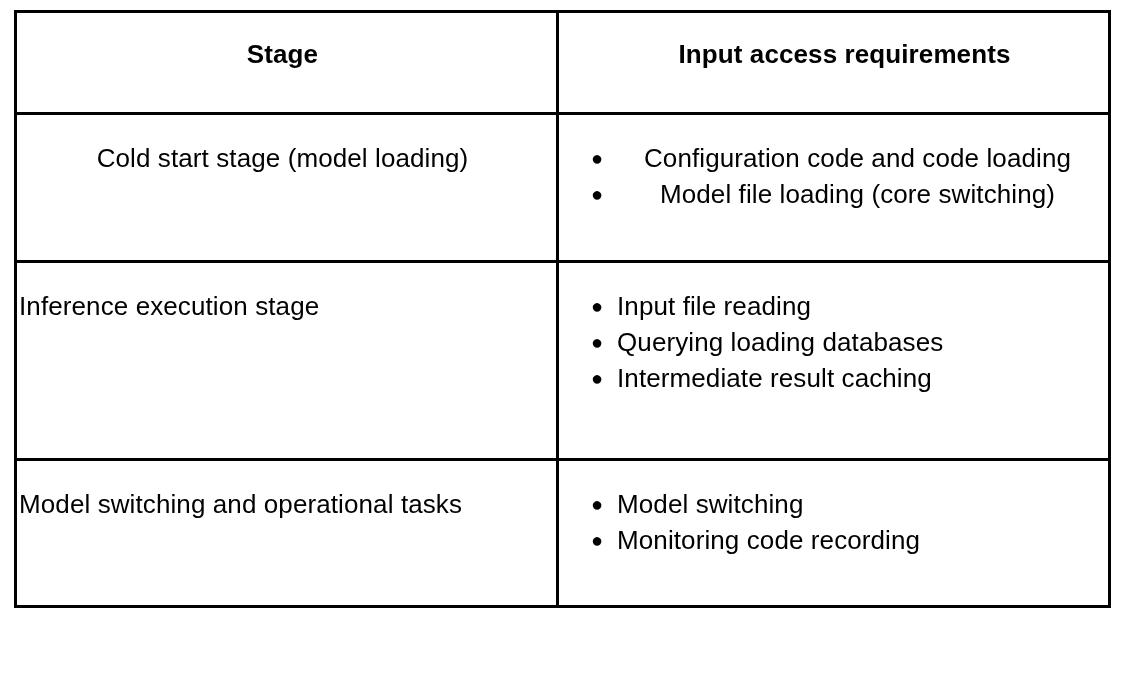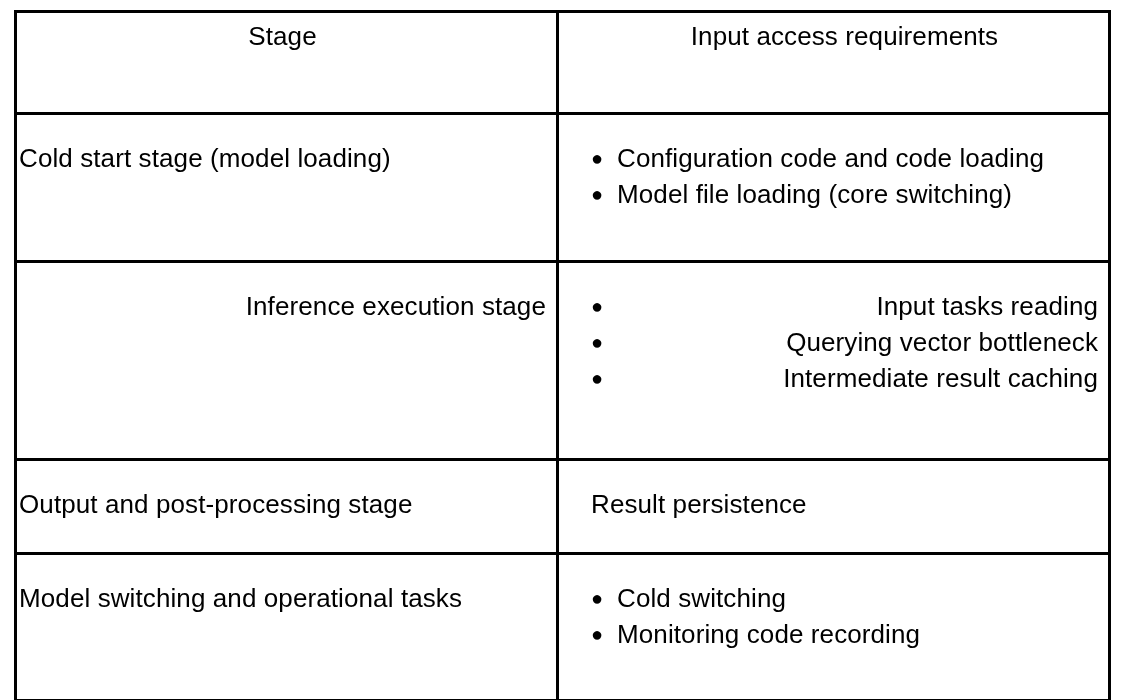--- a/index.html
+++ b/index.html
@@ -45,28 +45,28 @@
     padding: 26px 10px 10px 2px;
     font-size: 26px;
     line-height: 34px;
     letter-spacing: 0.1px;
   }
   .cell-inner.right {
     padding-left: 32px;
   }
 
   th .cell-inner {
-    font-weight: normal;
-    padding-top: 6px;
+    font-weight: bold;
+    padding-top: 24px;
   }
 
   
   tr.row-header   td, tr.row-header th { height: 99px; }
-  tr.row-0 td { height: 145px; }
-  tr.row-1 td { height: 195px; text-align: right; }
+  tr.row-0 td { height: 145px; text-align: center; }
+  tr.row-1 td { height: 195px; }
   tr.row-2 td { height: 91px; }
   tr.row-3 td { height: 144px; }
 
   ul.bullets {
     list-style: none;
     margin: 0;
     padding: 0;
   }
   ul.bullets li {
     position: relative;
@@ -131,56 +131,46 @@
 
       <tr class="row-1">
         <td>
           <div class="cell-inner">Inference execution stage</div>
         </td>
         <td>
           <div class="cell-inner right">
             <ul class="bullets">
               <li>
                 <span class="bullet-dot">●</span>
-                <span>Input tasks reading</span>
+                <span>Input file reading</span>
               </li>
               <li>
                 <span class="bullet-dot">●</span>
-                <span>Querying vector bottleneck</span>
+                <span>Querying loading databases</span>
               </li>
               <li>
                 <span class="bullet-dot">●</span>
                 <span>Intermediate result caching</span>
               </li>
             </ul>
           </div>
         </td>
       </tr>
 
-      <tr class="row-2">
-        <td>
-          <div class="cell-inner">Output and post-processing stage</div>
-        </td>
-        <td>
-          <div class="cell-inner right">
-            <div class="plain-text">Result persistence</div>
-          </div>
-        </td>
-      </tr>
 
       <tr class="row-3">
         <td>
           <div class="cell-inner">Model switching and operational tasks</div>
         </td>
         <td>
           <div class="cell-inner right">
             <ul class="bullets">
               <li>
                 <span class="bullet-dot">●</span>
-                <span>Cold switching</span>
+                <span>Model switching</span>
               </li>
               <li>
                 <span class="bullet-dot">●</span>
                 <span>Monitoring code recording</span>
               </li>
             </ul>
           </div>
         </td>
       </tr>
 

